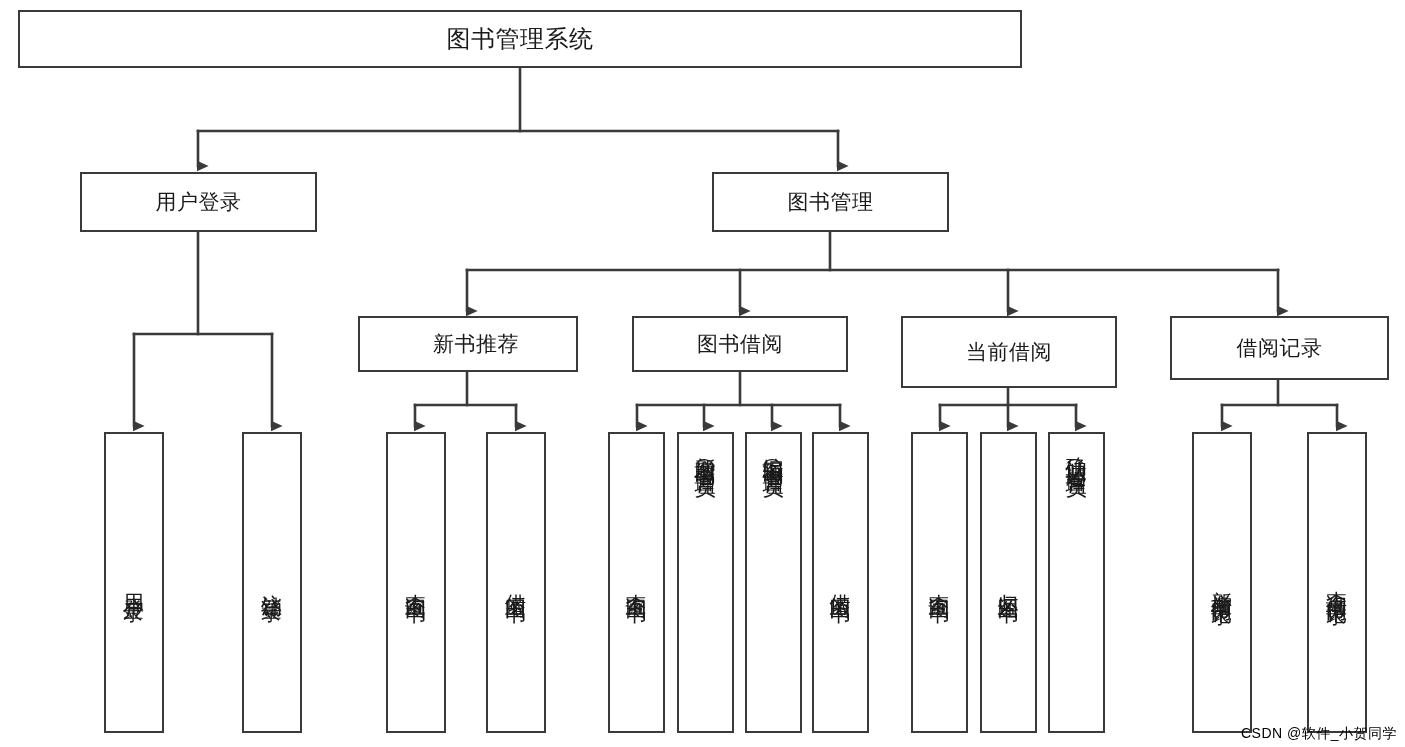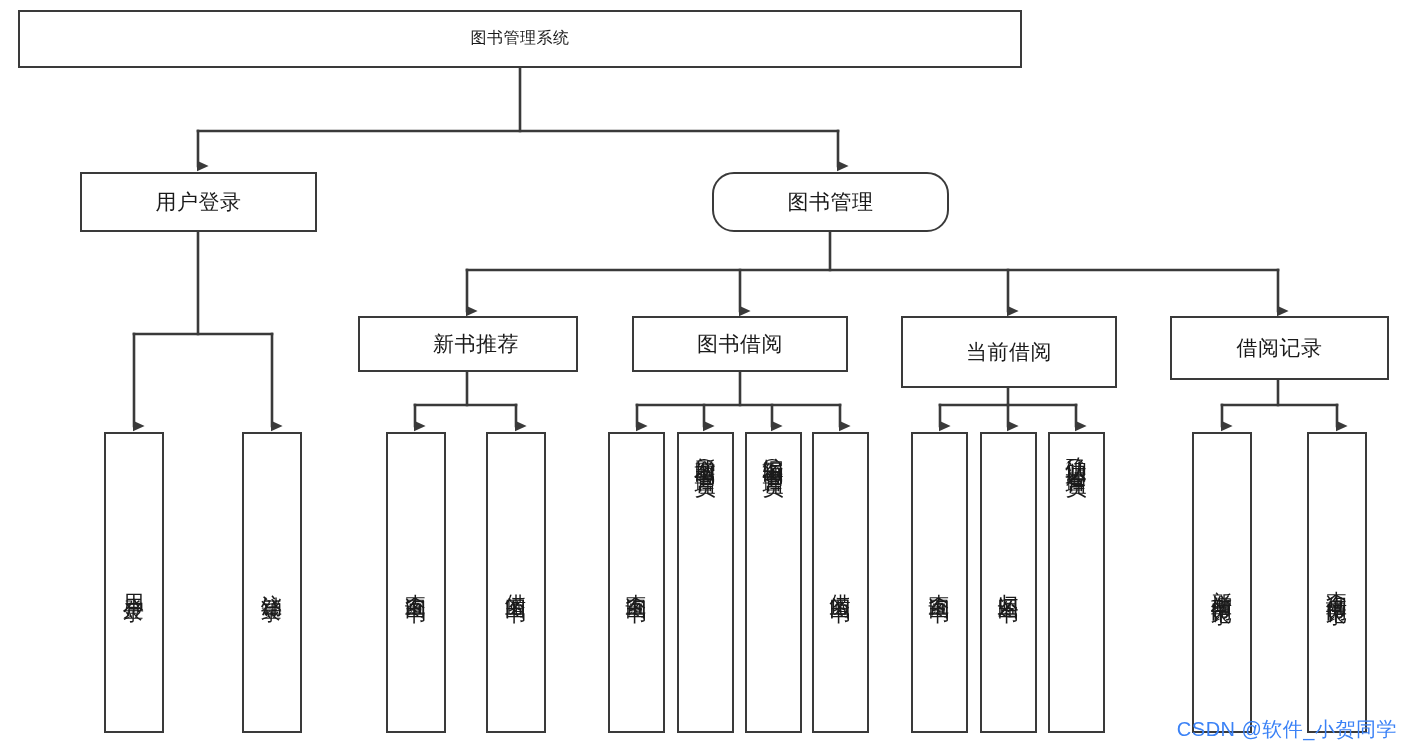--- a/index.html
+++ b/index.html
@@ -42,22 +42,21 @@
     line-height: 1.18;
     color: #1a1a1a;
   }
   
   .node.horizontal .node-label {
     writing-mode: horizontal-tb;
     font-size: 21px;
     letter-spacing: 0.5px;
   }
   .node.root .node-label {
-    font-size: 16px;
-    font-family: Liberation Mono, monospace;
+    font-size: 24px;
   }
   
   .node.vertical {
     align-items: center;
     justify-content: center;
   }
   .node.vertical .node-label {
     writing-mode: vertical-rl;
     text-orientation: upright;
     font-size: 21px;
@@ -66,22 +65,22 @@
     white-space: nowrap;
   }
   .node.vertical.top-aligned {
     align-items: flex-start;
     padding-top: 6px;
   }
   #watermark {
     position: absolute;
     right: 8px;
     bottom: 4px;
-    font-size: 20px;
-    color: #3b82f6;
+    font-size: 14px;
+    color: #000000;
     letter-spacing: 0.5px;
     white-space: nowrap;
     user-select: none;
   }
 </style>
 </head>
 <body>
 
 <div id="diagram-root">
 
@@ -138,21 +137,21 @@
   </svg>
 
   <div class="node horizontal root" style="left:18px; top:10px; width:1004px; height:58px;">
     <span class="node-label">图书管理系统</span>
   </div>
 
   <div class="node horizontal" style="left:80px; top:172px; width:237px; height:60px;">
     <span class="node-label">用户登录</span>
   </div>
 
-  <div class="node horizontal" style="left:712px; top:172px; width:237px; height:60px;border-radius:22px;">
+  <div class="node horizontal" style="left:712px; top:172px; width:237px; height:60px;">
     <span class="node-label">图书管理</span>
   </div>
 
   <div class="node horizontal" style="left:358px; top:316px; width:220px; height:56px;padding-left:16px;">
     <span class="node-label">新书推荐</span>
   </div>
 
   <div class="node horizontal" style="left:632px; top:316px; width:216px; height:56px;justify-content:center;">
     <span class="node-label">图书借阅</span>
   </div>

